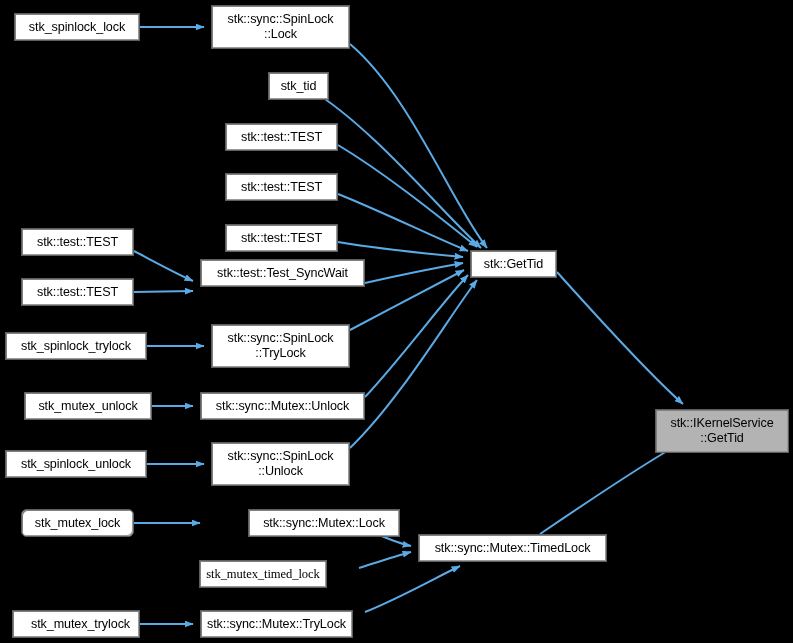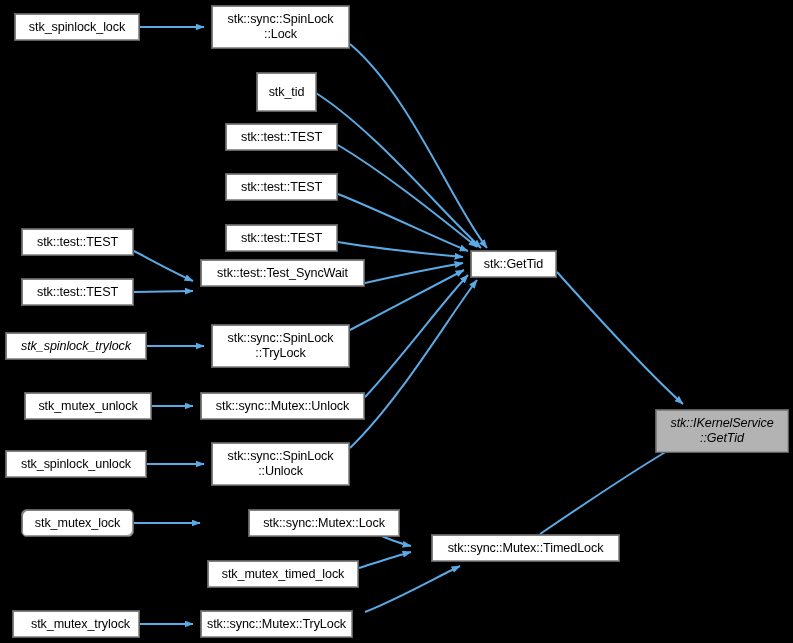--- a/index.html
+++ b/index.html
@@ -65,39 +65,39 @@
         <path d="M365,612 C400,598 435,578 460,566" fill="none" stroke="#5aaae6" stroke-width="2" marker-end="url(#arrowhead)"></path>
         <path d="M557,272 C600,320 650,375 683,404" fill="none" stroke="#5aaae6" stroke-width="2" marker-end="url(#arrowhead)"></path>
         <path d="M540,534 C590,500 645,463 681,443" fill="none" stroke="#5aaae6" stroke-width="2" marker-end="url(#arrowhead)"></path>
       </g>
   </svg>
 
   <div id="node-layer">
       <div class="node" style="left: 14px; top: 13px; width: 126px; height: 28px;"><span class="node-label">stk_spinlock_lock</span></div>
       <div class="node" style="left: 211px; top: 5px; width: 139px; height: 44px;"><span class="node-label">stk::sync::SpinLock
 ::Lock</span></div>
-      <div class="node" style="left: 256px; top: 72px; width: 61px; height: 40px;"><span class="node-label">stk_tid</span></div>
+      <div class="node" style="left: 268px; top: 72px; width: 61px; height: 28px;"><span class="node-label">stk_tid</span></div>
       <div class="node" style="left: 225px; top: 123px; width: 113px; height: 28px;"><span class="node-label">stk::test::TEST</span></div>
       <div class="node" style="left: 225px; top: 173px; width: 113px; height: 28px;"><span class="node-label">stk::test::TEST</span></div>
       <div class="node" style="left: 225px; top: 224px; width: 113px; height: 28px;"><span class="node-label">stk::test::TEST</span></div>
       <div class="node" style="left: 21px; top: 228px; width: 113px; height: 28px;"><span class="node-label">stk::test::TEST</span></div>
       <div class="node" style="left: 21px; top: 278px; width: 113px; height: 28px;"><span class="node-label">stk::test::TEST</span></div>
       <div class="node" style="left: 200px; top: 259px; width: 165px; height: 28px;"><span class="node-label">stk::test::Test_SyncWait</span></div>
-      <div class="node" style="left: 5px; top: 332px; width: 142px; height: 28px; font-style: italic;"><span class="node-label">stk_spinlock_trylock</span></div>
+      <div class="node" style="left: 5px; top: 332px; width: 142px; height: 28px;"><span class="node-label">stk_spinlock_trylock</span></div>
       <div class="node" style="left: 211px; top: 324px; width: 139px; height: 44px;"><span class="node-label">stk::sync::SpinLock
 ::TryLock</span></div>
       <div class="node" style="left: 12px; top: 392px; width: 128px; height: 28px; margin-left: 12px;"><span class="node-label">stk_mutex_unlock</span></div>
       <div class="node" style="left: 200px; top: 392px; width: 165px; height: 28px;"><span class="node-label">stk::sync::Mutex::Unlock</span></div>
       <div class="node" style="left: 5px; top: 450px; width: 142px; height: 28px; text-align: right;"><span class="node-label">stk_spinlock_unlock</span></div>
       <div class="node" style="left: 211px; top: 442px; width: 139px; height: 44px;"><span class="node-label">stk::sync::SpinLock
 ::Unlock</span></div>
       <div class="node" style="left: 21px; top: 509px; width: 113px; height: 28px; border-radius: 6px;"><span class="node-label">stk_mutex_lock</span></div>
       <div class="node" style="left: 207px; top: 509px; width: 152px; height: 28px; margin-left: 41px;"><span class="node-label">stk::sync::Mutex::Lock</span></div>
-      <div class="node" style="left: 207px; top: 560px; width: 152px; height: 28px;"><span class="node-label">stk_mutex_timed_lock</span></div>
-      <div class="node" style="left: 418px; top: 534px; width: 189px; height: 28px; margin-left: 13px;"><span class="node-label">stk::sync::Mutex::TimedLock</span></div>
+      <div class="node" style="left: 199px; top: 560px; width: 128px; height: 28px; font-family: Liberation Serif, serif;"><span class="node-label">stk_mutex_timed_lock</span></div>
+      <div class="node" style="left: 418px; top: 534px; width: 189px; height: 28px;"><span class="node-label">stk::sync::Mutex::TimedLock</span></div>
       <div class="node" style="left: 12px; top: 610px; width: 128px; height: 28px; padding-left: 12px;"><span class="node-label">stk_mutex_trylock</span></div>
       <div class="node" style="left: 200px; top: 610px; width: 153px; height: 28px;"><span class="node-label">stk::sync::Mutex::TryLock</span></div>
       <div class="node" style="left: 470px; top: 250px; width: 87px; height: 28px; text-align: right;"><span class="node-label">stk::GetTid</span></div>
-      <div class="node highlight" style="left: 655px; top: 409px; width: 134px; height: 44px; font-style: italic;"><span class="node-label">stk::IKernelService
+      <div class="node highlight" style="left: 655px; top: 409px; width: 134px; height: 44px;"><span class="node-label">stk::IKernelService
 ::GetTid</span></div>
     </div>
 
 </div>
 
 </body></html>

